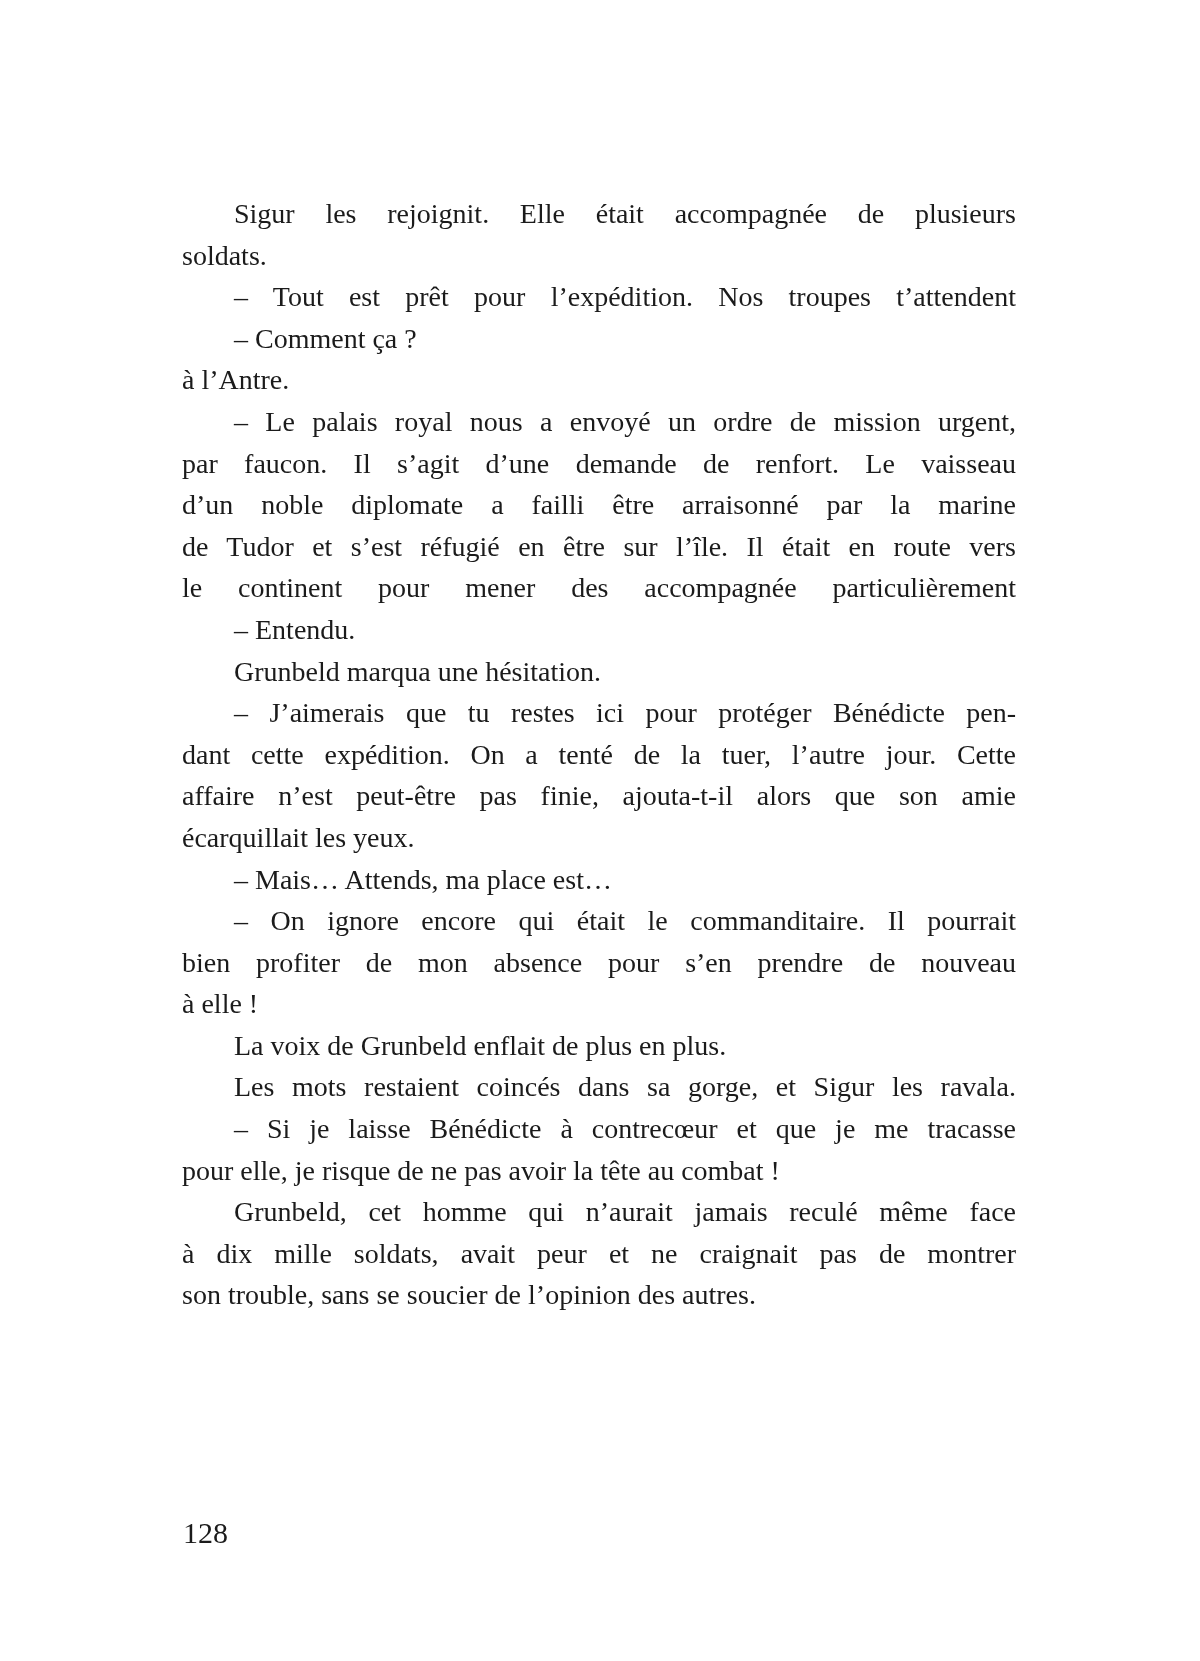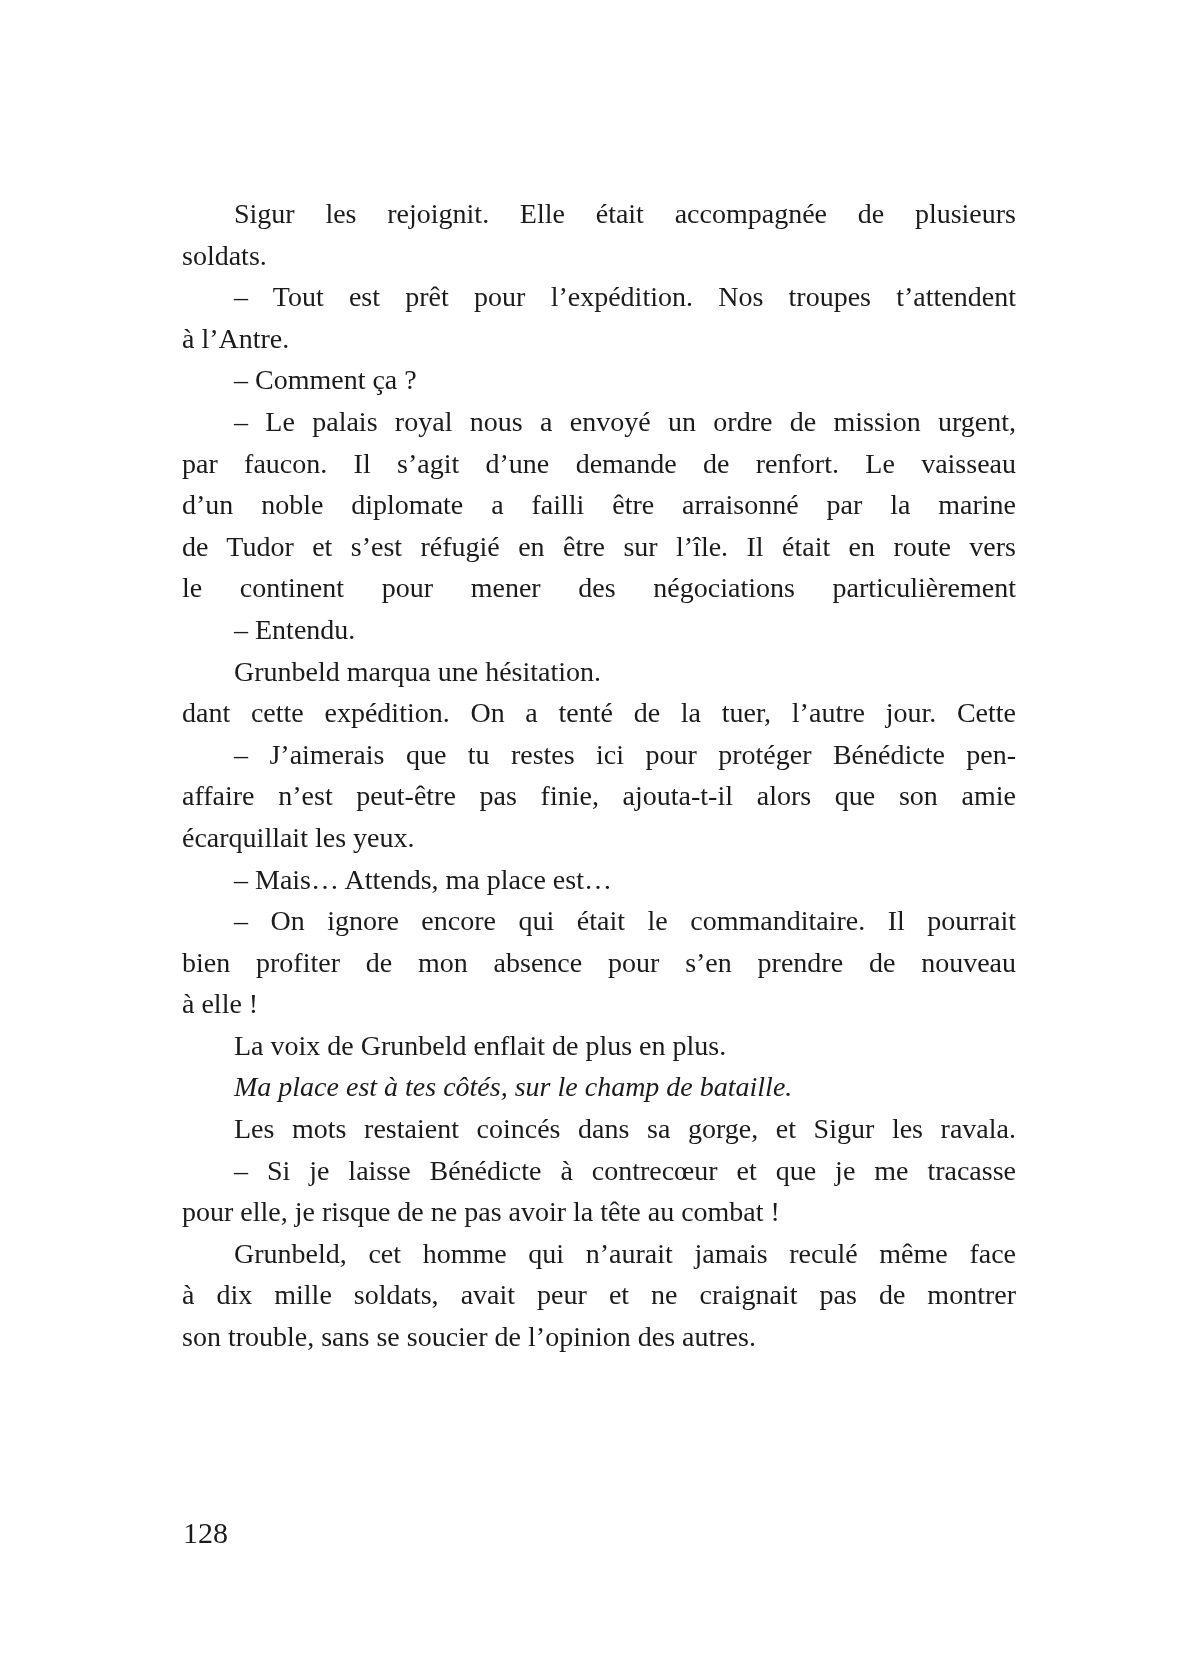--- a/index.html
+++ b/index.html
@@ -48,39 +48,38 @@
   }
 </style>
 </head>
 <body>
 
 <div>
   <div class="text-block" id="text-block">
       <div class="line indent just">Sigur les rejoignit. Elle était accompagnée de plusieurs</div>
       <div class="line">soldats.</div>
       <div class="line indent just">– Tout est prêt pour l’expédition. Nos troupes t’attendent</div>
+      <div class="line indent">– Comment ça&nbsp;?</div>
       <div class="line">à l’Antre.</div>
-      <div class="line indent">– Comment ça&nbsp;?</div>
       <div class="line indent just">– Le palais royal nous a envoyé un ordre de mission urgent,</div>
       <div class="line just">par faucon. Il s’agit d’une demande de renfort. Le vaisseau</div>
       <div class="line just">d’un noble diplomate a failli être arraisonné par la marine</div>
       <div class="line just">de Tudor et s’est réfugié en être sur l’île. Il était en route vers</div>
-      <div class="line just">le continent pour mener des négociations particulièrement</div>
+      <div class="line just">le continent pour mener des accompagnée particulièrement</div>
       <div class="line indent">– Entendu.</div>
       <div class="line indent">Grunbeld marqua une hésitation.</div>
+      <div class="line indent just">– J’aimerais que tu restes ici pour protéger Bénédicte pen-</div>
       <div class="line just">dant cette expédition. On a tenté de la tuer, l’autre jour. Cette</div>
-      <div class="line indent just">– J’aimerais que tu restes ici pour protéger Bénédicte pen-</div>
       <div class="line just">affaire n’est peut-être pas finie, ajouta-t-il alors que son amie</div>
       <div class="line">écarquillait les yeux.</div>
       <div class="line indent">– Mais… Attends, ma place est…</div>
       <div class="line indent just">– On ignore encore qui était le commanditaire. Il pourrait</div>
       <div class="line just">bien profiter de mon absence pour s’en prendre de nouveau</div>
       <div class="line">à elle&nbsp;!</div>
       <div class="line indent">La voix de Grunbeld enflait de plus en plus.</div>
-      <div class="line indent italic">Ma place est à tes côtés, sur le champ de bataille.</div>
       <div class="line indent just">Les mots restaient coincés dans sa gorge, et Sigur les ravala.</div>
       <div class="line indent just">– Si je laisse Bénédicte à contrecœur et que je me tracasse</div>
       <div class="line">pour elle, je risque de ne pas avoir la tête au combat&nbsp;!</div>
       <div class="line indent just">Grunbeld, cet homme qui n’aurait jamais reculé même face</div>
       <div class="line just">à dix mille soldats, avait peur et ne craignait pas de montrer</div>
       <div class="line">son trouble, sans se soucier de l’opinion des autres.</div>
     </div>
   <div class="page-number">128</div>
 </div>
 

